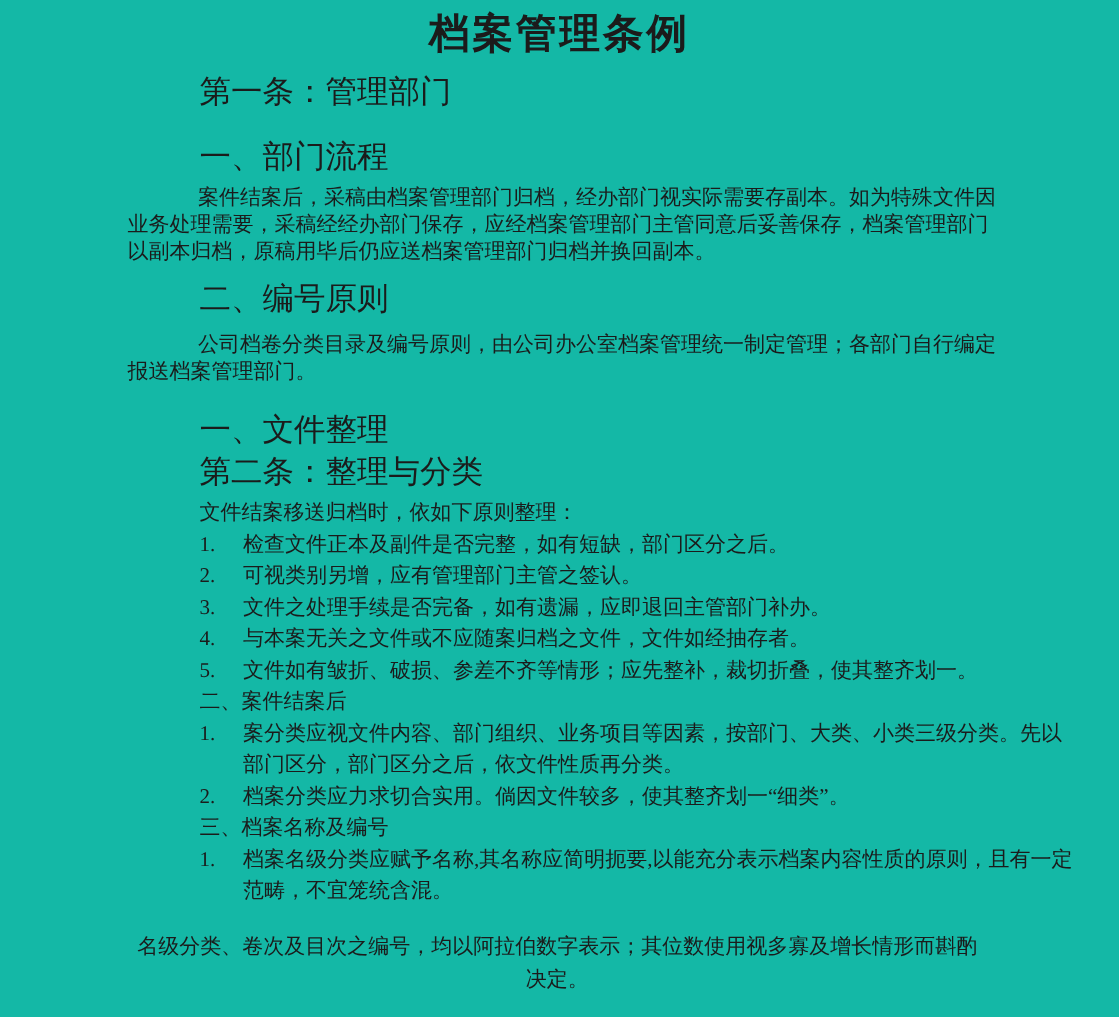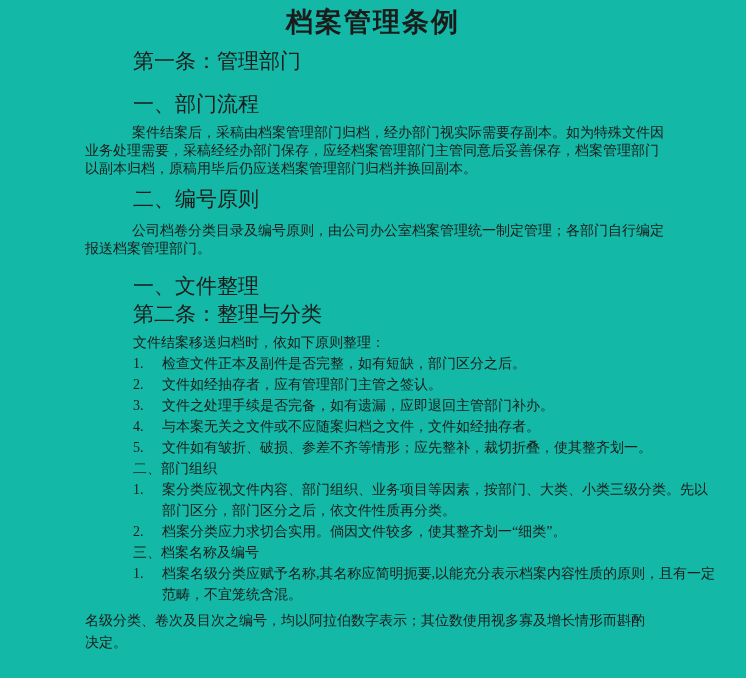--- a/index.html
+++ b/index.html
@@ -45,24 +45,25 @@
     margin: 7px 28px 0 133px;
     font-size: 14px;
     line-height: 21px;
   }
   .list-intro { }
   .list-item { display: flex; }
   .list-num { flex: 0 0 29px; width: 29px; }
   .list-text { flex: 1; }
   .list-sub { }
   .closing {
-    margin: 5px 88px 0 85px;
+    margin: 16px 88px 0 85px;
     font-size: 14px;
     line-height: 22px;
     text-indent: 0;
+    text-align: center;
   }
 </style>
 </head>
 <body>
 
 <div class="page">
 
   <h1 class="doc-title">档案管理条例</h1>
 
   <div class="h2 h-a1">第一条：管理部门</div>
@@ -82,36 +83,36 @@
   <div class="list">
 
     <div class="list-intro">文件结案移送归档时，依如下原则整理：</div>
 
     <div class="list-item">
       <span class="list-num">1.</span>
       <span class="list-text">检查文件正本及副件是否完整，如有短缺，部门区分之后。</span>
     </div>
     <div class="list-item">
       <span class="list-num">2.</span>
-      <span class="list-text">文件如经抽存者，应有管理部门主管之签认。</span>
+      <span class="list-text">可视类别另增，应有管理部门主管之签认。</span>
     </div>
     <div class="list-item">
       <span class="list-num">3.</span>
       <span class="list-text">文件之处理手续是否完备，如有遗漏，应即退回主管部门补办。</span>
     </div>
     <div class="list-item">
       <span class="list-num">4.</span>
       <span class="list-text">与本案无关之文件或不应随案归档之文件，文件如经抽存者。</span>
     </div>
     <div class="list-item">
       <span class="list-num">5.</span>
       <span class="list-text">文件如有皱折、破损、参差不齐等情形；应先整补，裁切折叠，使其整齐划一。</span>
     </div>
 
-    <div class="list-sub">二、部门组织</div>
+    <div class="list-sub">二、案件结案后</div>
 
     <div class="list-item">
       <span class="list-num">1.</span>
       <span class="list-text">案分类应视文件内容、部门组织、业务项目等因素，按部门、大类、小类三级分类。先以部门区分，部门区分之后，依文件性质再分类。</span>
     </div>
     <div class="list-item">
       <span class="list-num">2.</span>
       <span class="list-text">档案分类应力求切合实用。倘因文件较多，使其整齐划一“细类”。</span>
     </div>
 

